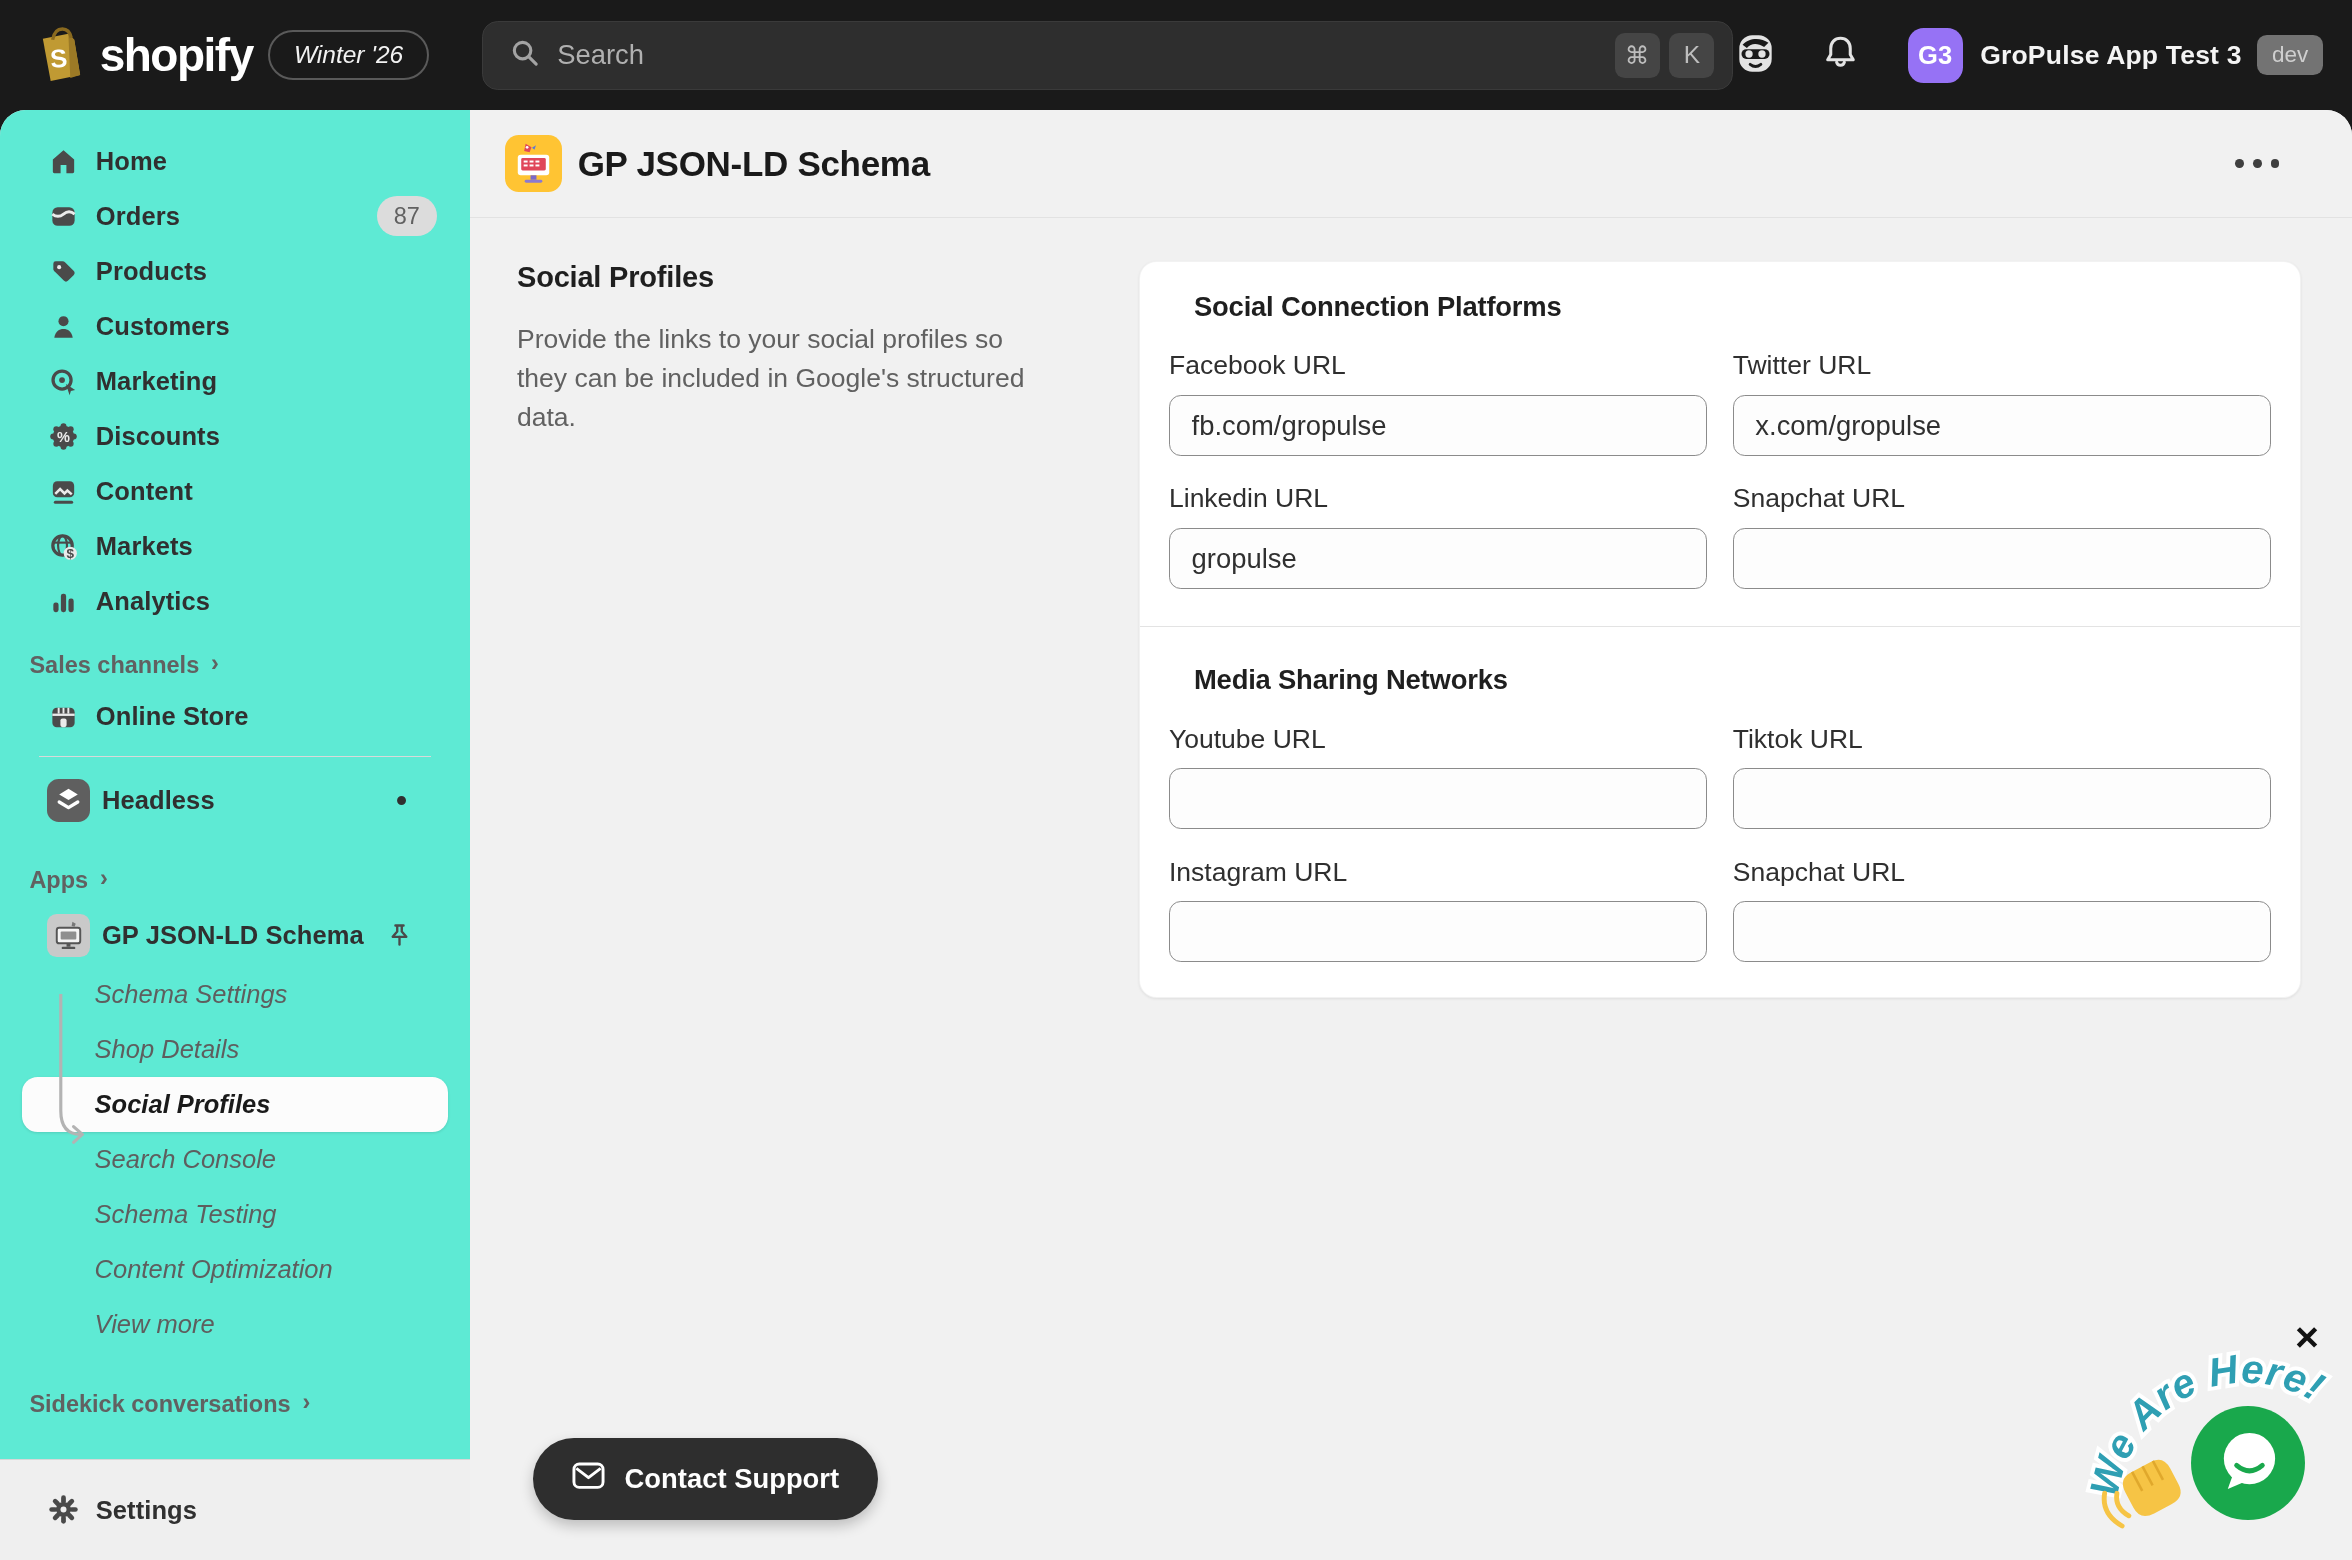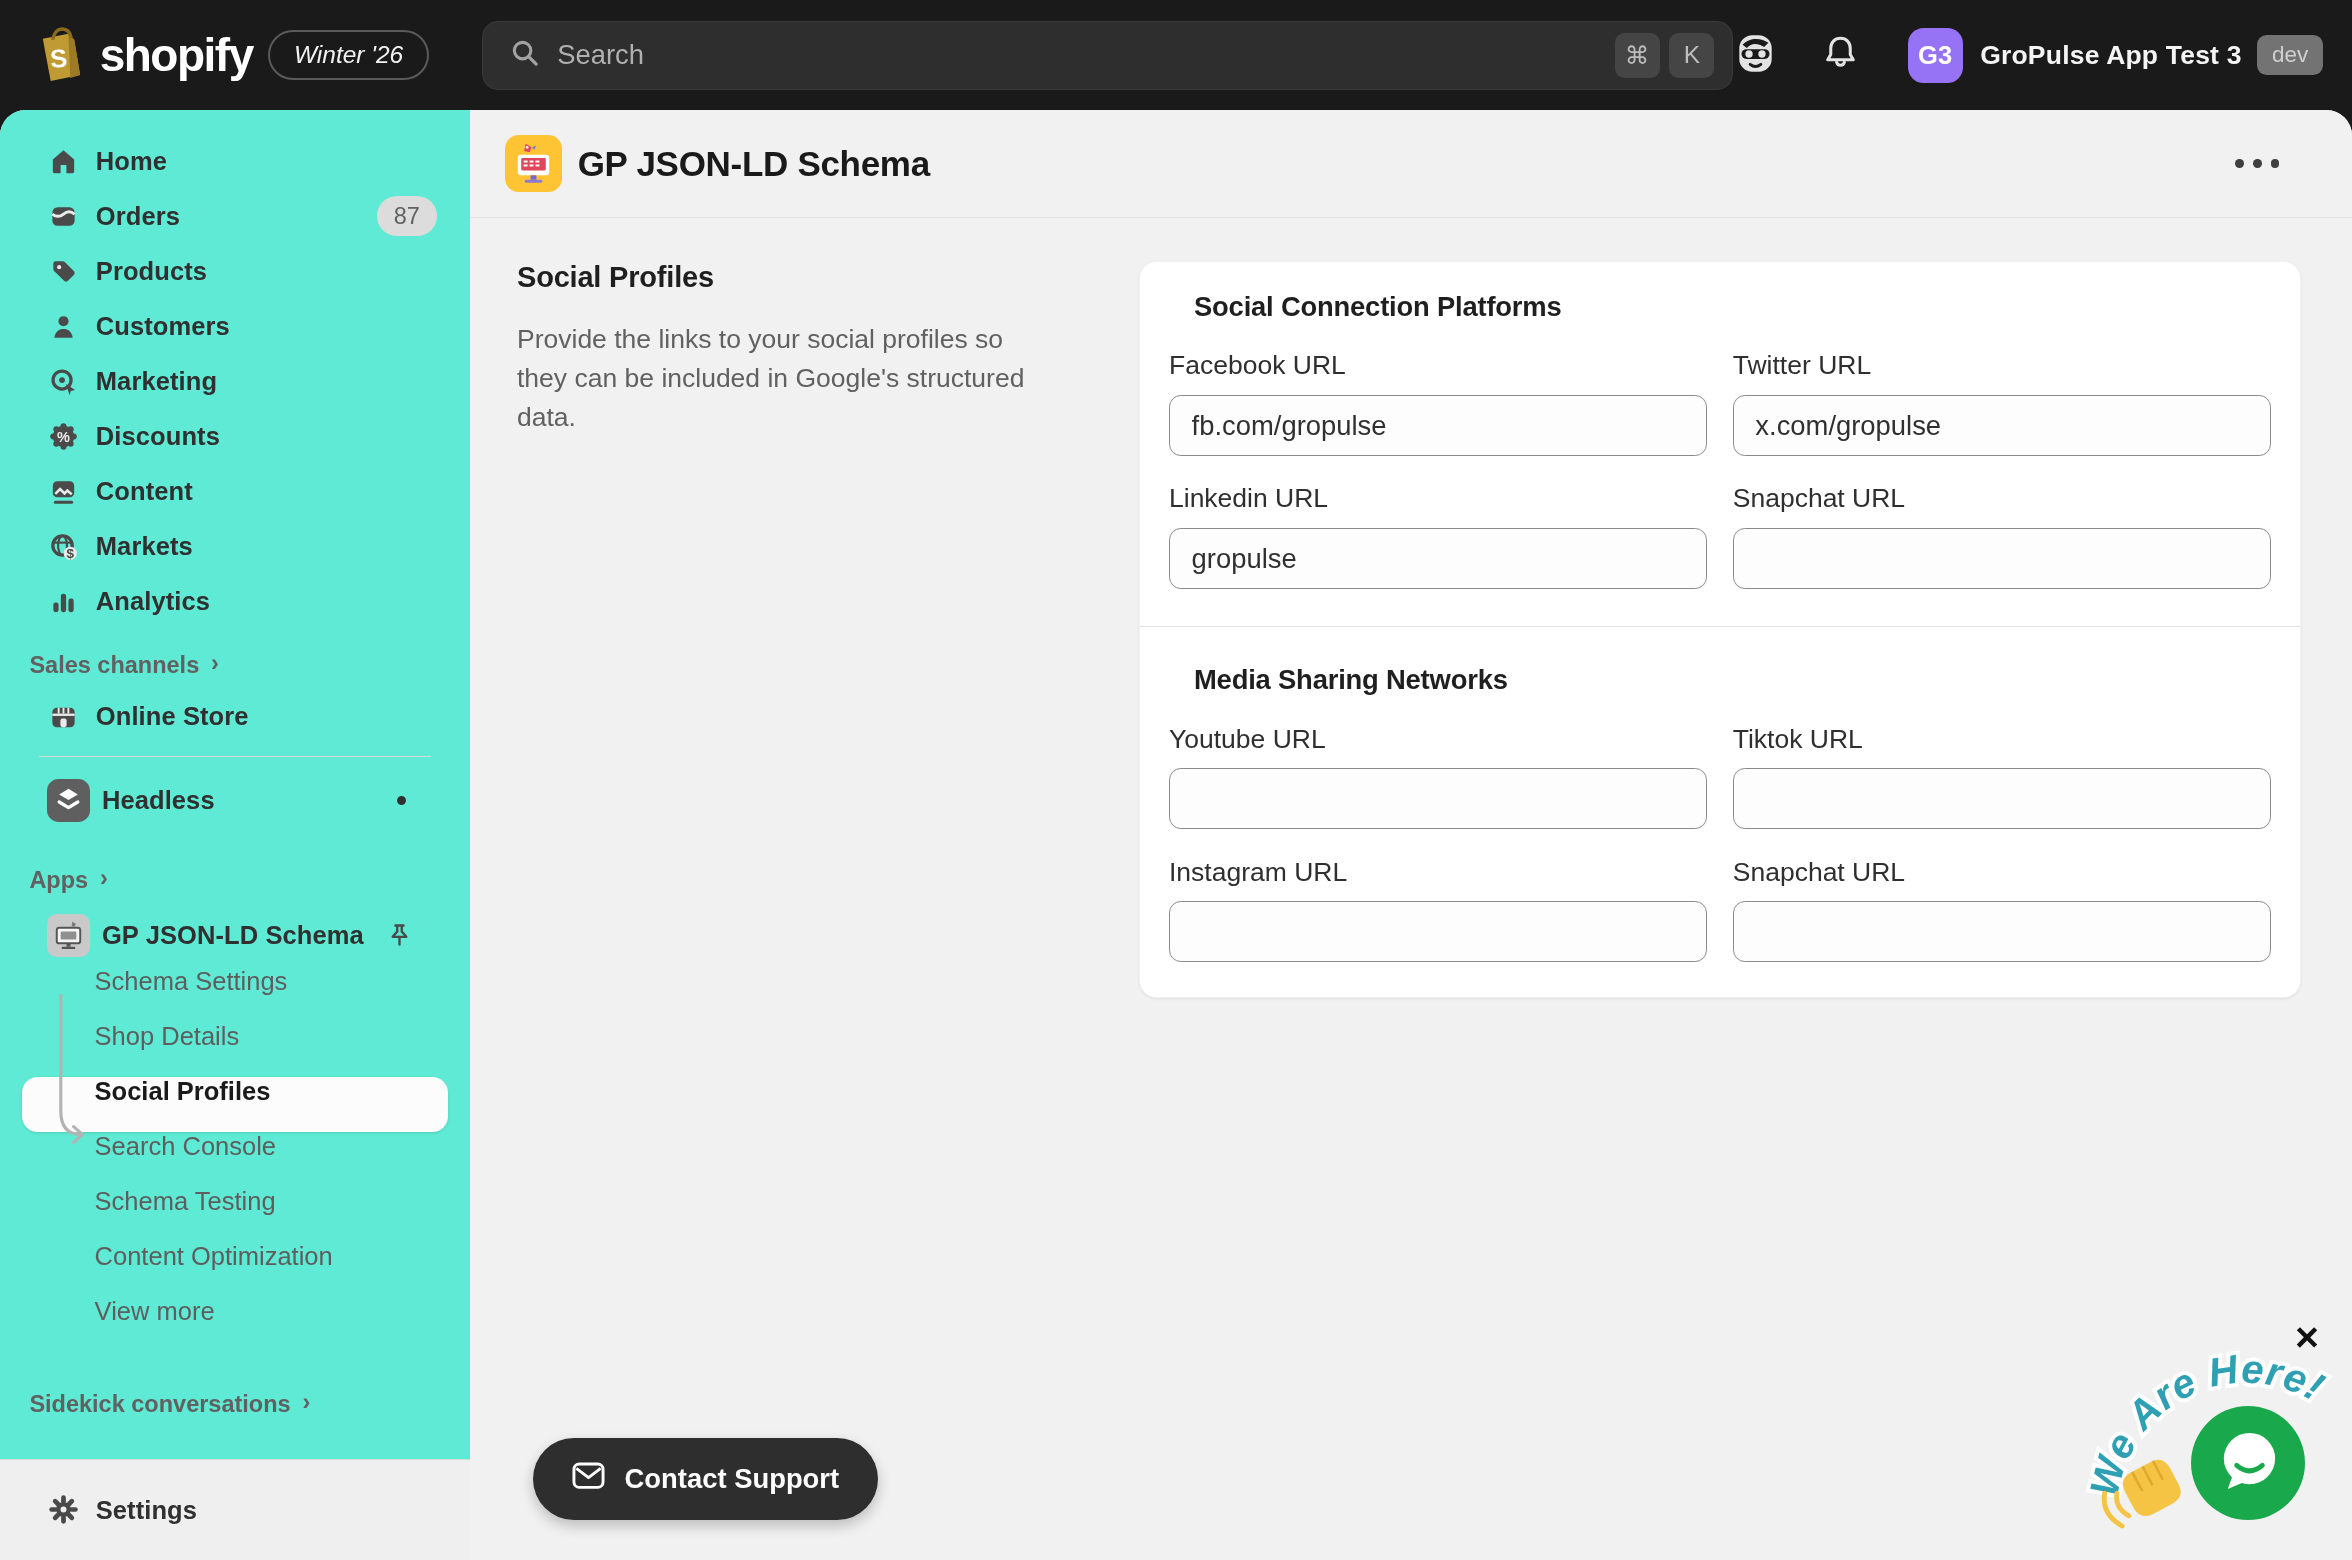--- a/index.html
+++ b/index.html
@@ -48,22 +48,22 @@
     font-size:23.5px; border-radius:979px; padding:6.9px 16.7px; font-weight:500; }
   .sec-hdr { height:47px; margin:13.7px 21.6px 0; display:flex; align-items:center;
     padding-left:7.8px; cursor:pointer; }
   .sec-hdr span { font-size:23.5px; font-weight:600; color:#616161; }
   .sec-chev { margin-left:11.8px; color:#767676; font-size:25.5px; line-height:1; transform:translateY(-2px); }
   .side-divider { border-top:1px solid #d9d9d9; margin:11.8px 39px 11.8px 39px; }
   .tile-row { height:63px; }
   .right-dot { position:absolute; right:41px; color:#303030; font-size:33px; line-height:1; }
   .pin-btn { position:absolute; right:29px; background:none; border:none; cursor:pointer;
     width:39px; height:39px; display:flex; align-items:center; justify-content:center; }
-  .sub-row { height:55px; margin:0 21.6px; display:flex; 
-    padding-left:73px; border-radius:15.7px; cursor:pointer; }
+  .sub-row { height:55px; margin:0 21.6px; display:flex; align-items:center;
+    padding-left:73px; border-radius:15.7px; cursor:pointer;font-style:italic; }
   .sub-label { font-size:25.5px; font-weight:500; color:#5e5e5e; }
   .sub-row.active { background:#fcfcfc; box-shadow:0 1px 2.9px rgba(0,0,0,.12); }
   .sub-row.active .sub-label { font-weight:bold; color:#1a1a1a; }
   .connector { position:absolute; left:47px; top:882px; pointer-events:none; }
   .settings-bar { position:absolute; bottom:0; left:0; right:0; height:102px;
     background:#efefef; border-top:1px solid #d8d8d8; display:flex; align-items:center; }
   .settings-row { display:flex; align-items:center; margin-left:47px; cursor:pointer;
     background:none; border:none; }
   .settings-row .nav-label { margin-left:15.7px; }
 

